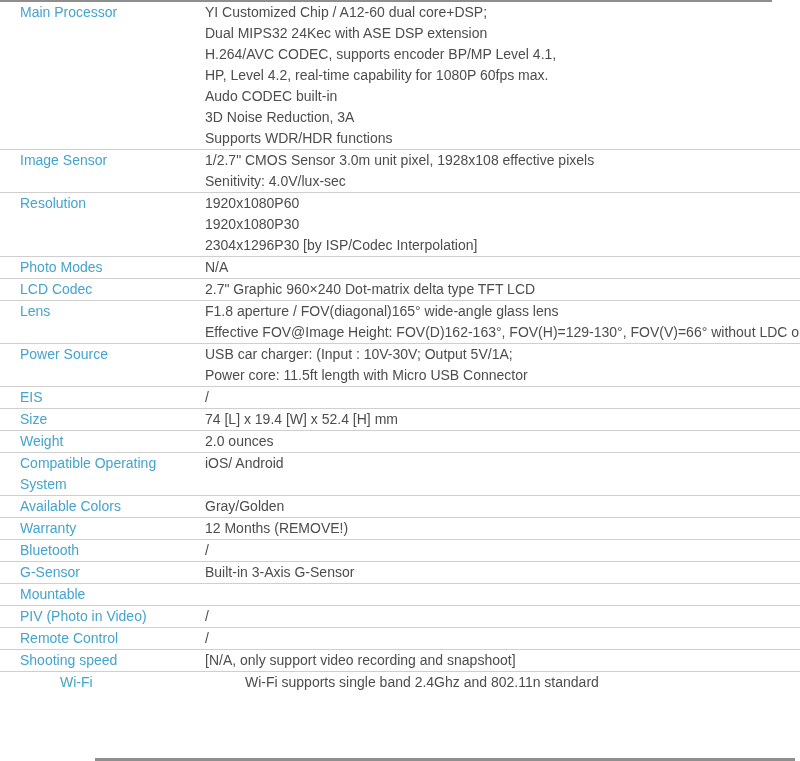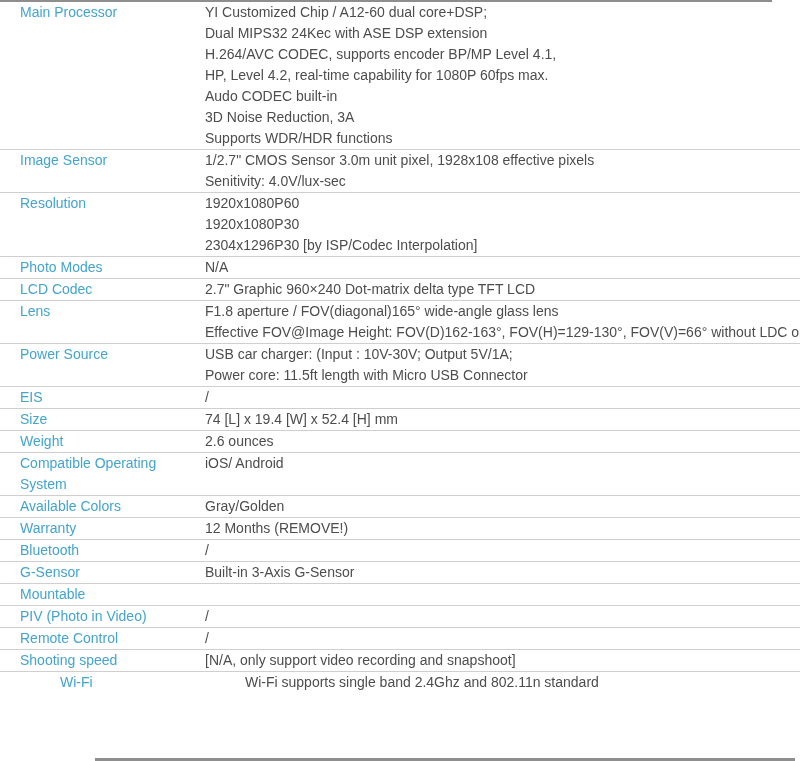--- a/index.html
+++ b/index.html
@@ -147,21 +147,21 @@
   <div class="spec-row">
     <div class="spec-label">Size</div>
     <div class="spec-values">
           <div class="spec-value-line">74 [L] x 19.4 [W] x 52.4 [H] mm</div>
         </div>
   </div>
 
   <div class="spec-row">
     <div class="spec-label">Weight</div>
     <div class="spec-values">
-          <div class="spec-value-line">2.6 ounces</div>
+          <div class="spec-value-line">2.0 ounces</div>
         </div>
   </div>
 
 
   <div class="spec-row">
     <div class="spec-label">Compatible Operating System</div>
     <div class="spec-values">
           <div class="spec-value-line">iOS/ Android</div>
         </div>
   </div>

